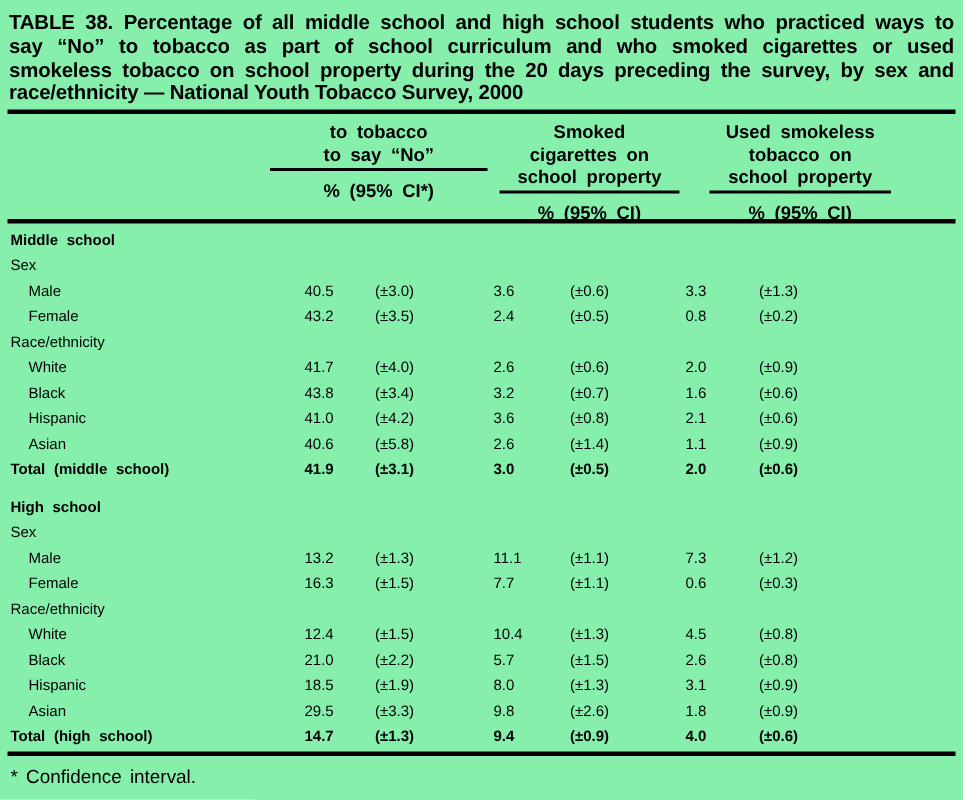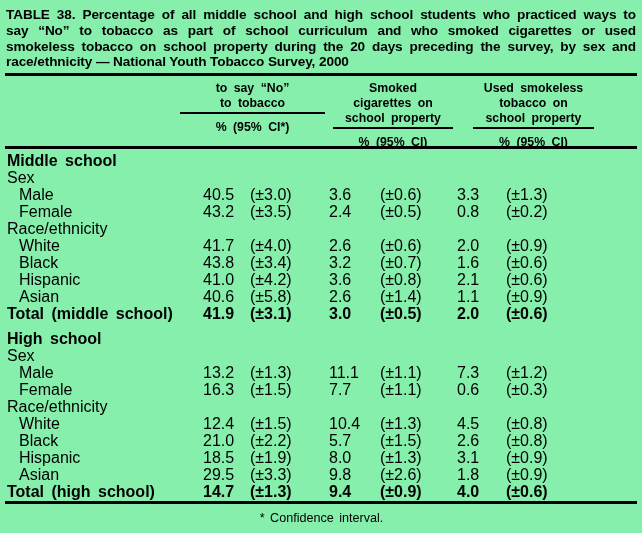--- a/index.html
+++ b/index.html
@@ -16,49 +16,49 @@
   .rule { background: #000; width: 100%; }
   .rule.thick { height: 3px; }
   .rule.mid { height: 2.5px; }
   .thead { position: relative; height: 70px; }
   .colgroup { position: absolute; top: 5px; text-align: center; font-weight: bold; font-size: 12.3px; line-height: 15px; word-spacing: 3px; }
   .cg-name { border-bottom: 2px solid #000; padding-bottom: 1px; }
   .cg-sub { padding-top: 6px; white-space: nowrap; }
   .cg1 { left: 175px; width: 145px; }
   .cg2 { left: 328px; width: 120px; }
   .cg3 { left: 468px; width: 121px; text-align: center; }
-  .tbody { padding: 3px 0 1px 0; font-size: 16px; }
+  .tbody { padding: 3px 0 1px 0; font-size: 10px; }
   .row { display: grid; grid-template-columns: 198px 40px 86px 44px 84px 42px 92px; height: 17px; align-items: center; }
   .row.gap-above { margin-top: 8px; }
   .lbl { padding-left: 2px; white-space: nowrap; word-spacing: 3px; }
   .lbl.ind { padding-left: 14px; }
   .bold { font-weight: bold; }
   .pct { text-align: left; white-space: nowrap; }
   .ci { padding-left: 7px; white-space: nowrap; }
-  .footnote { padding: 7px 1px 0 2px; font-size: 12.6px; word-spacing: 2px; text-align: center; }
+  .footnote { padding: 7px 1px 0 2px; font-size: 12.6px; word-spacing: 2px; }
 </style>
 </head>
 <body>
 
 <div class="page">
 
   <div class="title">
     <div class="title-line">TABLE 38. Percentage of all middle school and high school students who practiced ways to</div>
     <div class="title-line">say “No” to tobacco as part of school curriculum and who smoked cigarettes or used</div>
     <div class="title-line">smokeless tobacco on school property during the 20 days preceding the survey, by sex and</div>
     <div class="title-line last">race/ethnicity — National Youth Tobacco Survey, 2000</div>
   </div>
 
   <div class="rule thick"></div>
 
   <div class="thead">
     <div class="colgroup cg1">
       <div class="cg-name">
+        <div>to tobacco</div>
         <div>to say “No”</div>
-        <div>to tobacco</div>
       </div>
       <div class="cg-sub">% (95% CI*)</div>
     </div>
     <div class="colgroup cg2">
       <div class="cg-name">
         <div>Smoked</div>
         <div>cigarettes on</div>
         <div>school property</div>
       </div>
       <div class="cg-sub">% (95% CI)</div>

